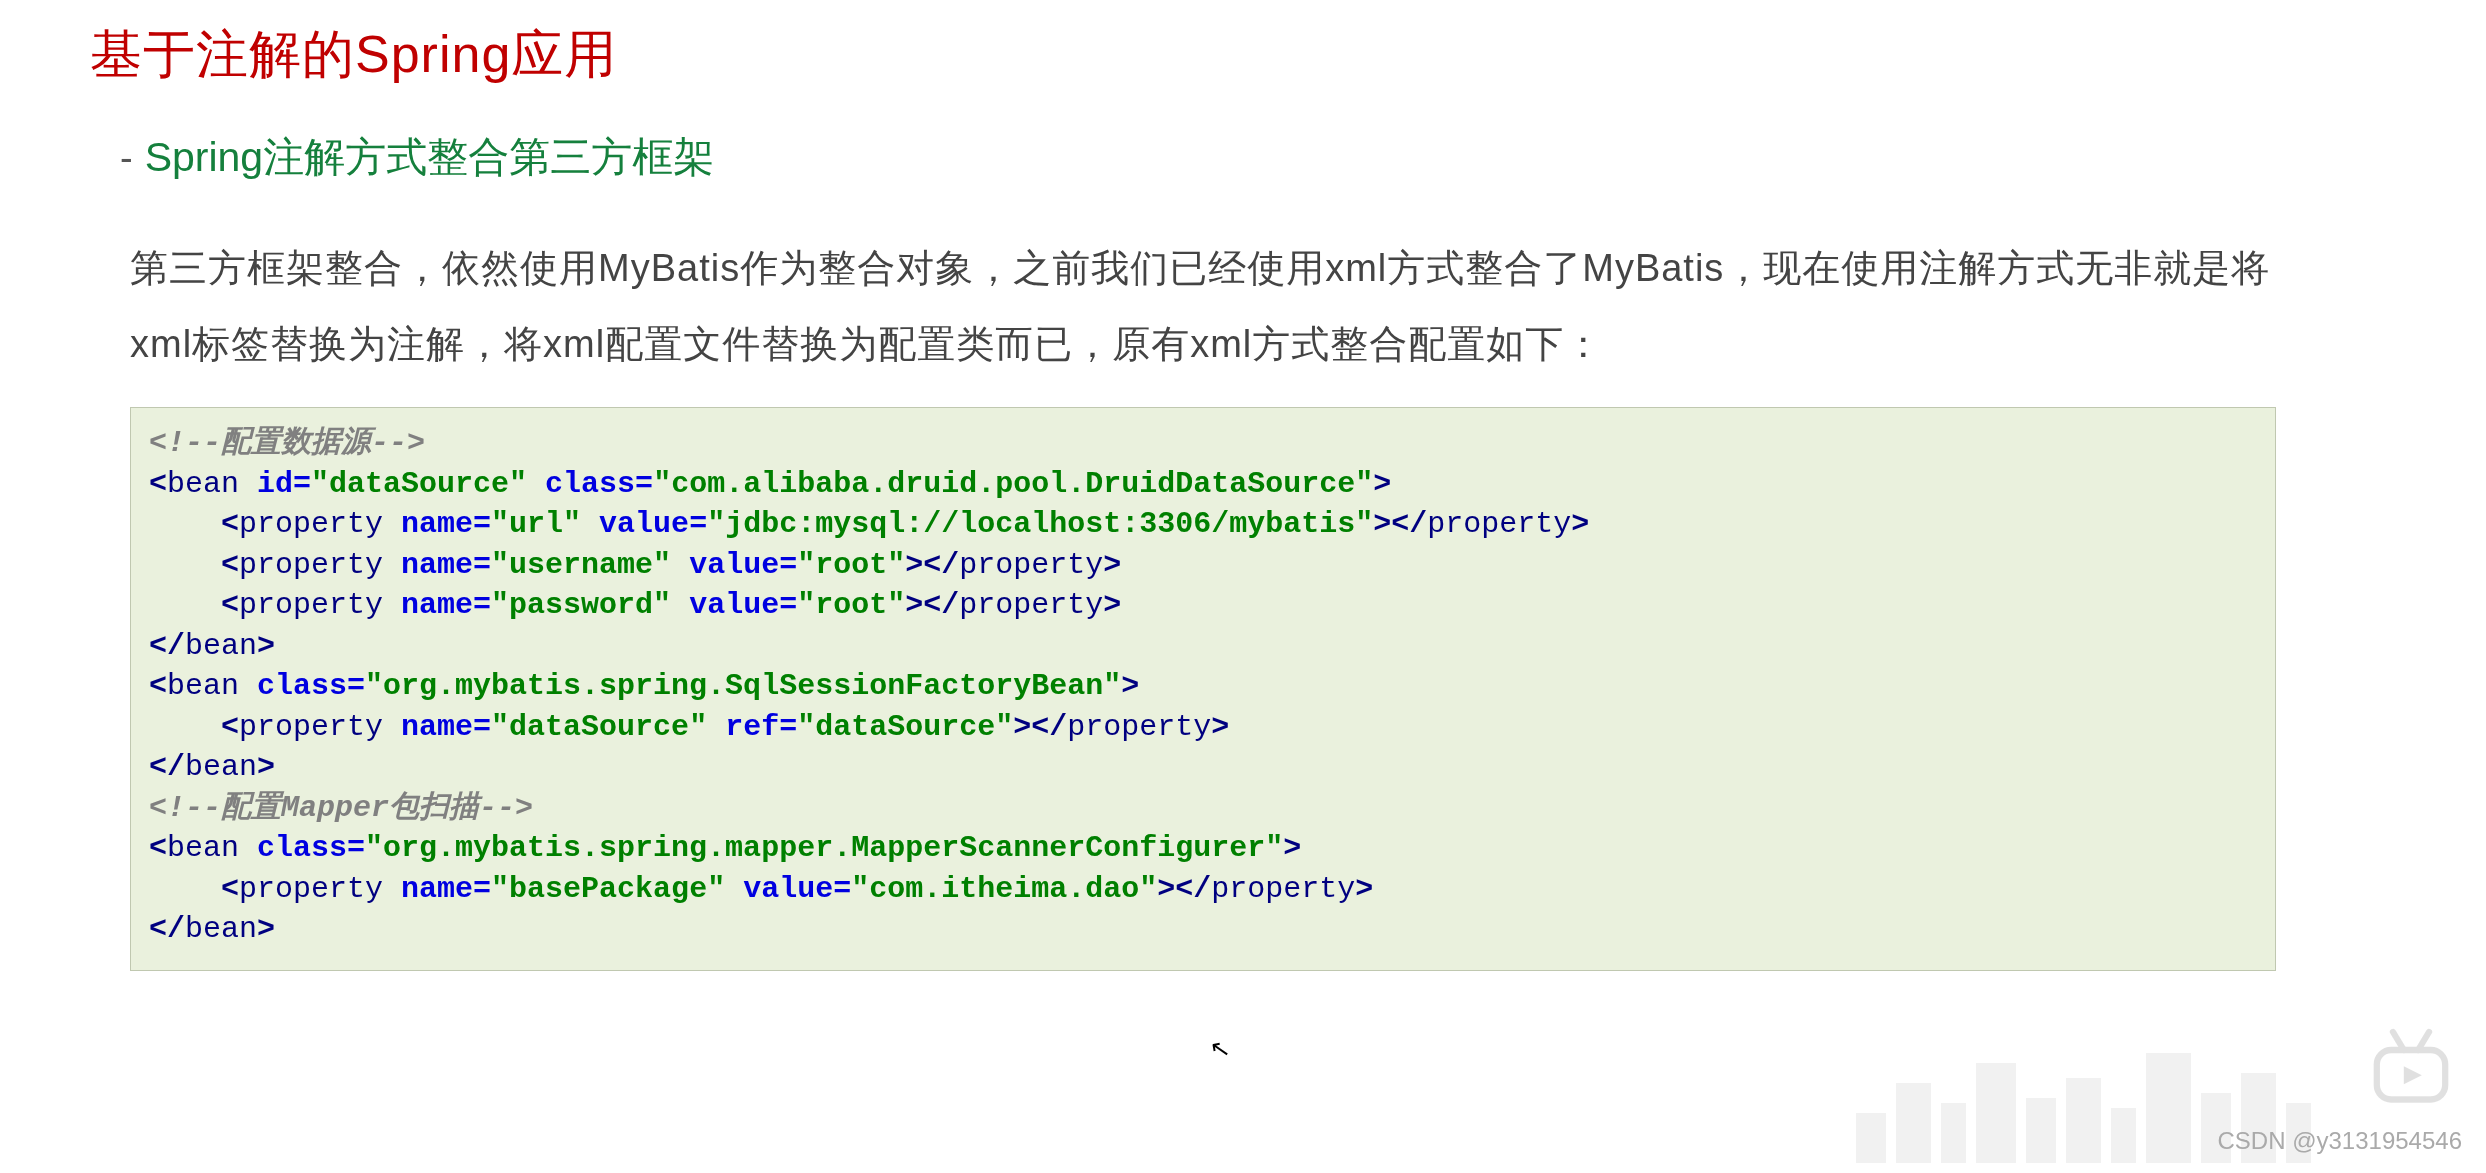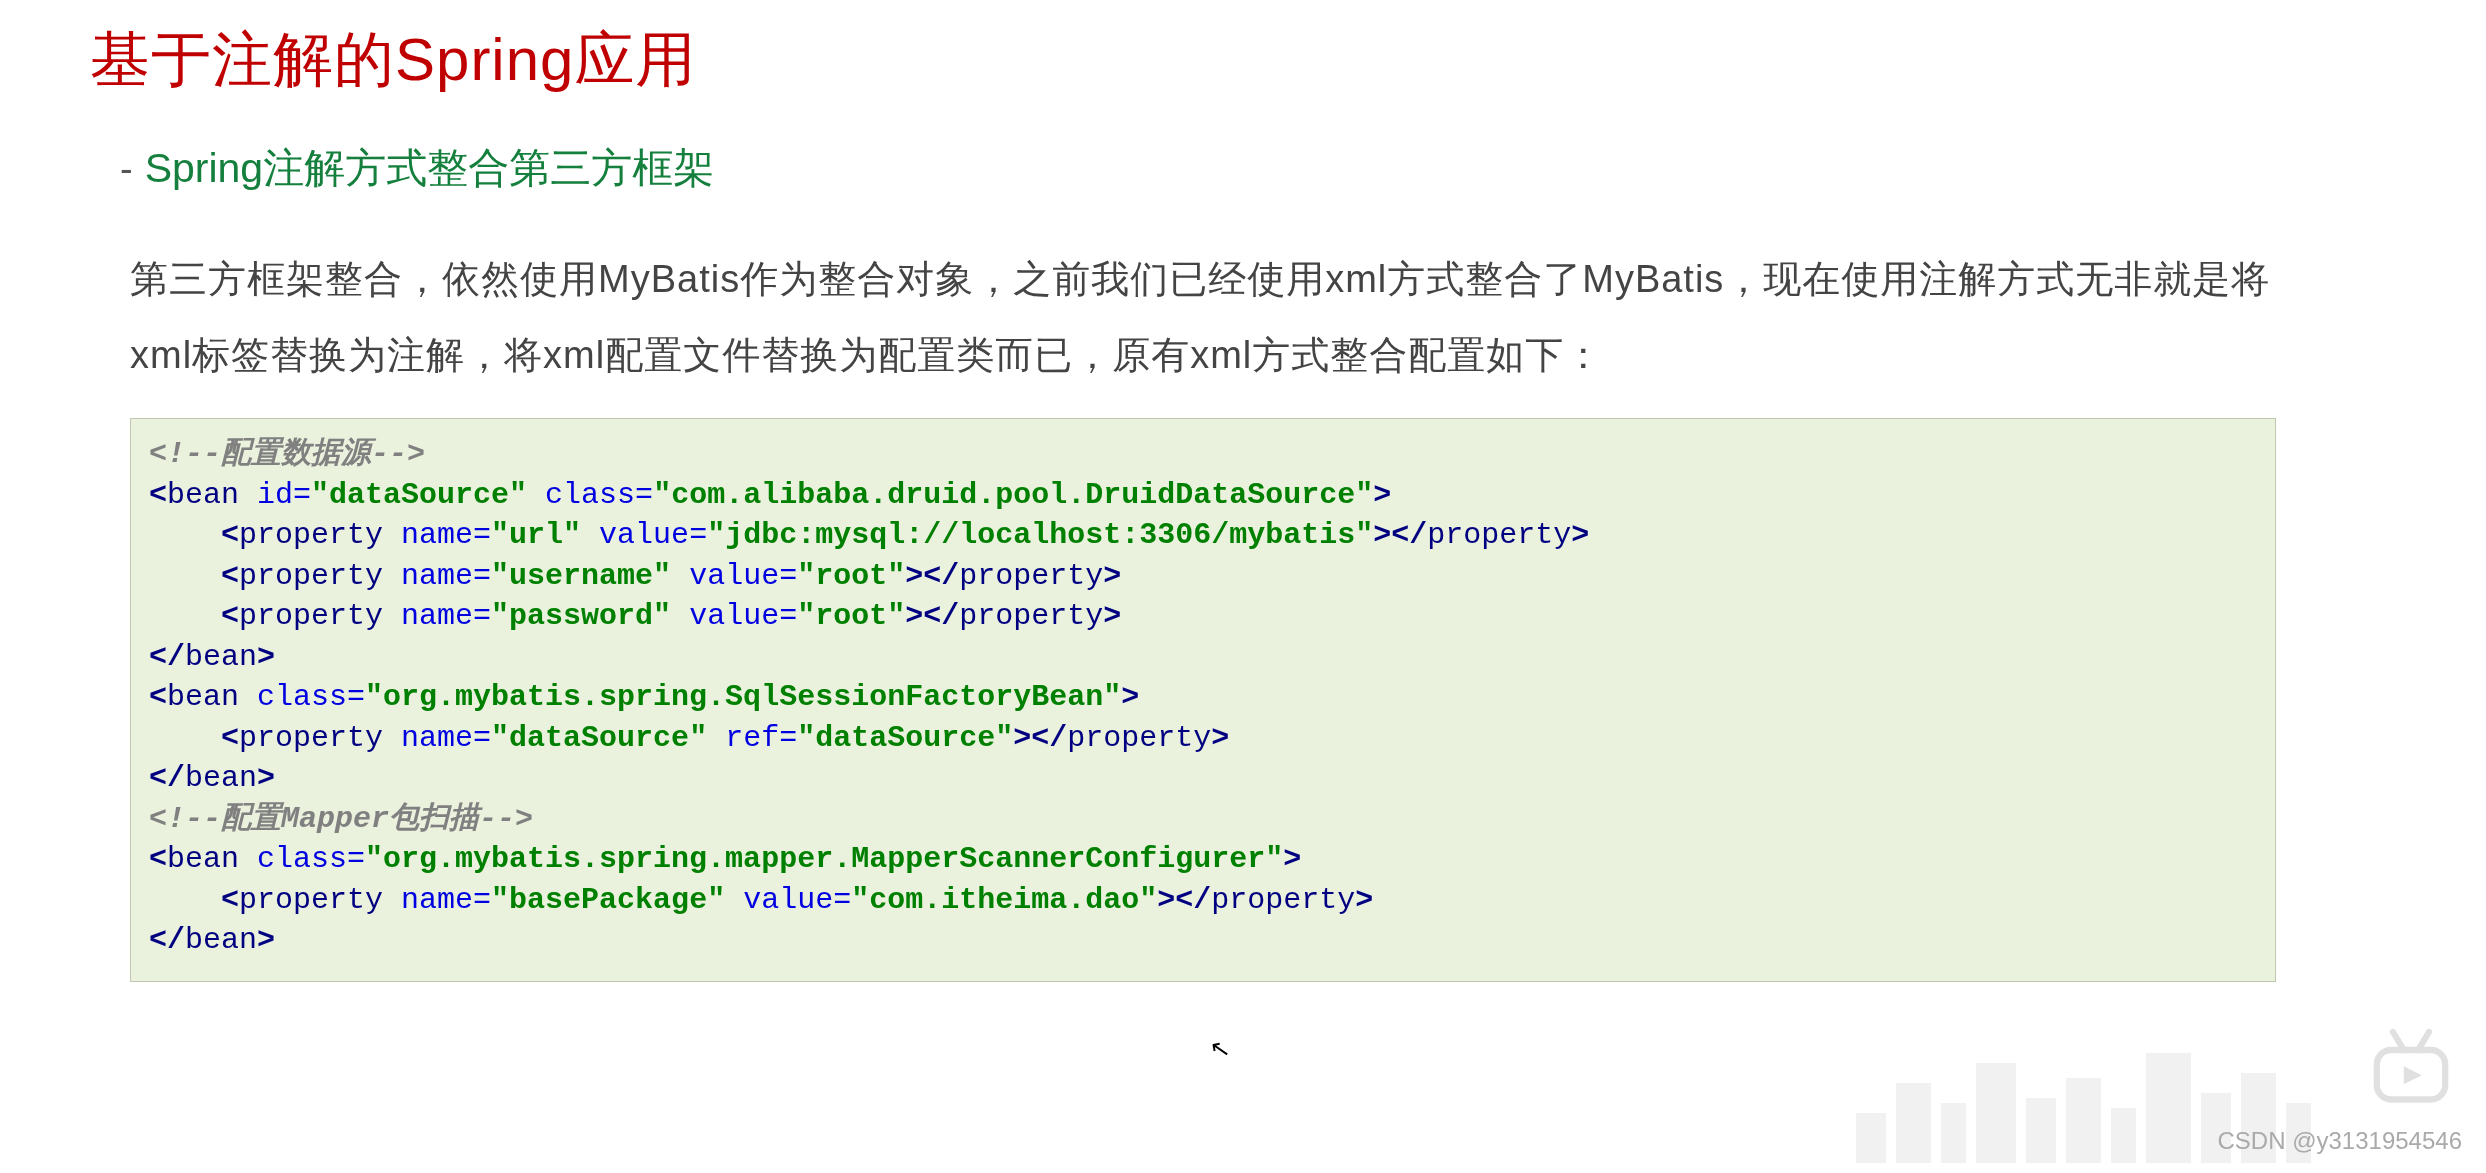--- a/index.html
+++ b/index.html
@@ -9,21 +9,21 @@
     width: 2486px;
     height: 1173px;
     position: relative;
     overflow: hidden;
   }
   .slide {
     padding: 20px 90px 0 90px;
   }
   .title {
     color: #c00000;
-    font-size: 60px;
+    font-size: 52px;
     font-weight: 400;
     margin-bottom: 40px;
     letter-spacing: 1px;
   }
   .subtitle-row {
     display: flex;
     align-items: baseline;
     margin-bottom: 45px;
     margin-left: 30px;
   }
@@ -54,21 +54,21 @@
     padding: 15px 25px 20px 18px;
     font-family: Consolas, Monaco, "Courier New", monospace;
     font-size: 30px;
     line-height: 1.35;
     font-weight: bold;
   }
   .code-block div { white-space: pre; }
   .cmt { color: #808080; font-style: italic; font-weight: bold; }
   .punct { color: #000080; font-weight: bold; }
   .tag { color: #000080; font-weight: normal; }
-  .attr { color: #0000e0; font-weight: normal; }
+  .attr { color: #0000e0; font-weight: bold; }
   .val { color: #008000; font-weight: bold; }
 
   .watermark {
     position: absolute;
     right: 24px;
     bottom: 18px;
     color: #aaaaaa;
     font-size: 24px;
     font-family: sans-serif;
   }

